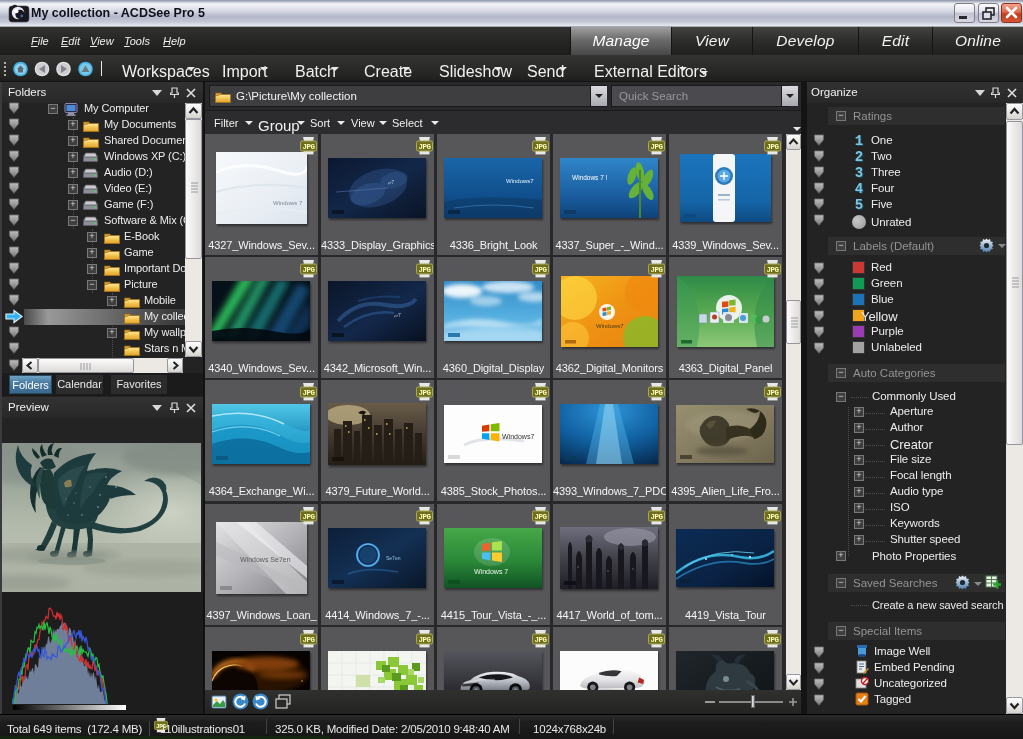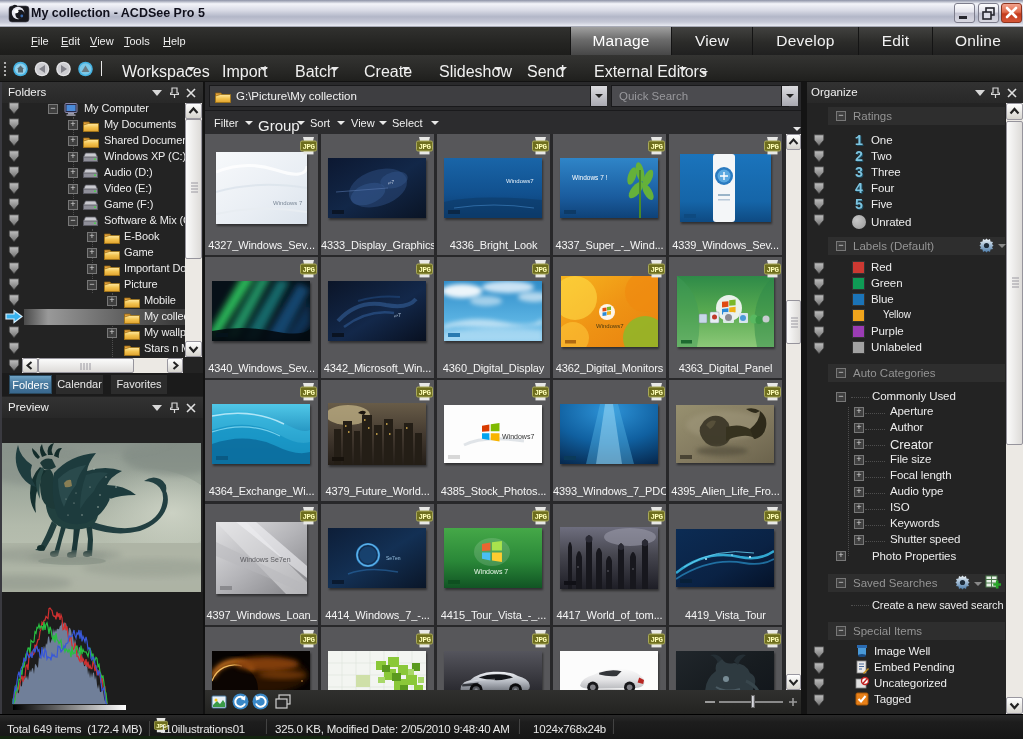--- a/index.html
+++ b/index.html
@@ -5,21 +5,21 @@
 html,body{width:1023px;height:739px;overflow:hidden;}
 body{font-family:"Liberation Sans",sans-serif;position:relative;background:#1c1c1c;}
 .a{position:absolute;}
 svg{display:block;}
 
 #title{left:0;top:0;width:1023px;height:27px;background:linear-gradient(180deg,#8b90a4 0%,#f3f4f9 14%,#d9dbe6 38%,#b3b7c8 62%,#c6c9d7 82%,#e9ebf2 96%,#6e7283 100%);}
 #title .cap{position:absolute;left:31px;top:6px;font-size:12.5px;font-weight:bold;color:#10101c;}
 .wbtn{position:absolute;top:3px;width:21px;height:20px;border-radius:3px;border:1px solid #7d7d8c;background:linear-gradient(180deg,#fdfdfe 0%,#e3e3ec 45%,#c2c2d0 50%,#d8d8e2 100%);}
 #closebtn{background:linear-gradient(180deg,#f2a38e 0%,#e06a4b 45%,#c33a1c 55%,#d55637 100%);border-color:#8c3420;}
 
-#menubar{left:0;top:27px;width:1023px;height:28px;background:linear-gradient(180deg,#31312f 0%,#252523 55%,#1d1d1b 100%);}
+#menubar{left:0;top:27px;width:1023px;height:28px;background:linear-gradient(180deg,#31312f 0%,#252523 55%,#1d1d1b 100%);font-style:italic;}
 .menu-item{position:absolute;top:8px;color:#eeeeee;font-size:11px;}
 .menu-item span{text-decoration:underline;}
 .tab{position:absolute;top:0px;height:28px;line-height:27px;text-align:center;color:#f2f2f2;font-size:15.5px;letter-spacing:0.2px;background:linear-gradient(180deg,#424240 0%,#2b2b29 55%,#202020 100%);border-left:1px solid #141414;}
 .tab.sel{background:linear-gradient(180deg,#a0a0a0 0%,#6c6c6c 45%,#474747 100%);color:#ffffff;}
 
 #toolbar{left:0;top:55px;width:1023px;height:27px;background:linear-gradient(180deg,#343432 0%,#262624 70%,#1f1f1d 100%);border-bottom:1px solid #121212;}
 .tbl{position:absolute;top:8px;color:#f0f0f0;font-size:16px;}
 .dd{position:absolute;width:0;height:0;border-left:4px solid transparent;border-right:4px solid transparent;border-top:4px solid #e8e8e8;}
 
 .phead{position:absolute;height:21px;background:linear-gradient(180deg,#323232 0%,#282828 100%);color:#f0f0f0;font-size:11.5px;}
@@ -1316,21 +1316,21 @@
       </svg>
       <div class="dd" style="left:170px;top:7px;border-top-color:#888"></div>
     </div>
     <div class="a" style="left:45px;top:179px;width:13px;height:13px;background:#cc3932;border:1px solid #333"></div>
     <div class="treetxt" style="left:64px;top:179px;font-size:11.5px">Red</div>
     <div class="a" style="left:45px;top:195px;width:13px;height:13px;background:#0f9b55;border:1px solid #333"></div>
     <div class="treetxt" style="left:64px;top:195px;font-size:11.5px">Green</div>
     <div class="a" style="left:45px;top:211px;width:13px;height:13px;background:#1b74b8;border:1px solid #333"></div>
     <div class="treetxt" style="left:64px;top:211px;font-size:11.5px">Blue</div>
     <div class="a" style="left:45px;top:227px;width:13px;height:13px;background:#f0a41c;border:1px solid #333"></div>
-    <div class="treetxt" style="left:76px;top:227px;font-size:10px">Yellow</div>
+    <div class="treetxt" style="left:54px;top:227px;font-size:13px">Yellow</div>
     <div class="a" style="left:45px;top:243px;width:13px;height:13px;background:#9b3cb4;border:1px solid #333"></div>
     <div class="treetxt" style="left:64px;top:243px;font-size:11.5px">Purple</div>
     <div class="a" style="left:45px;top:259px;width:13px;height:13px;background:#a2a2a2;border:1px solid #333"></div>
     <div class="treetxt" style="left:64px;top:259px;font-size:11.5px">Unlabeled</div>
     <div class="sechead" style="top:282px">
       <div class="pm" style="left:8px;top:4px">−</div>
       <span style="position:absolute;left:25px;top:2.5px">Auto Categories</span>
     </div>
     <div class="pm" style="left:29px;top:310px">−</div>
     <div class="a" style="left:41px;top:325px;width:1px;height:149px;border-left:1px dotted #4e4e4e"></div>

